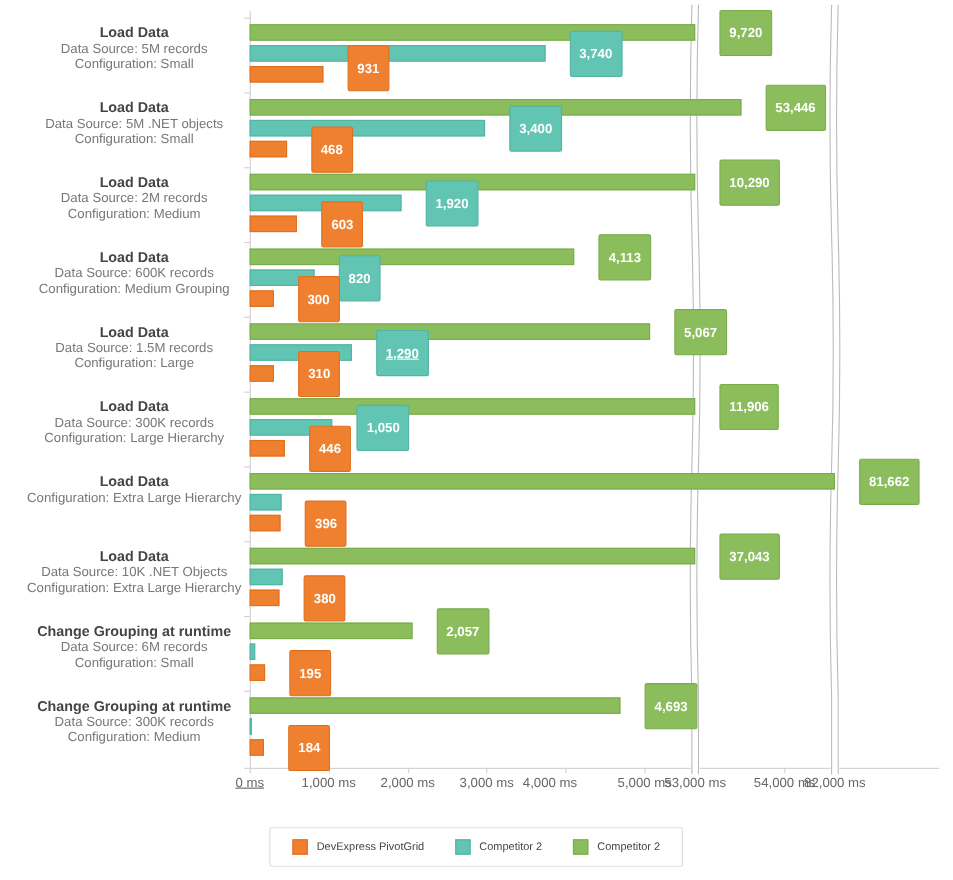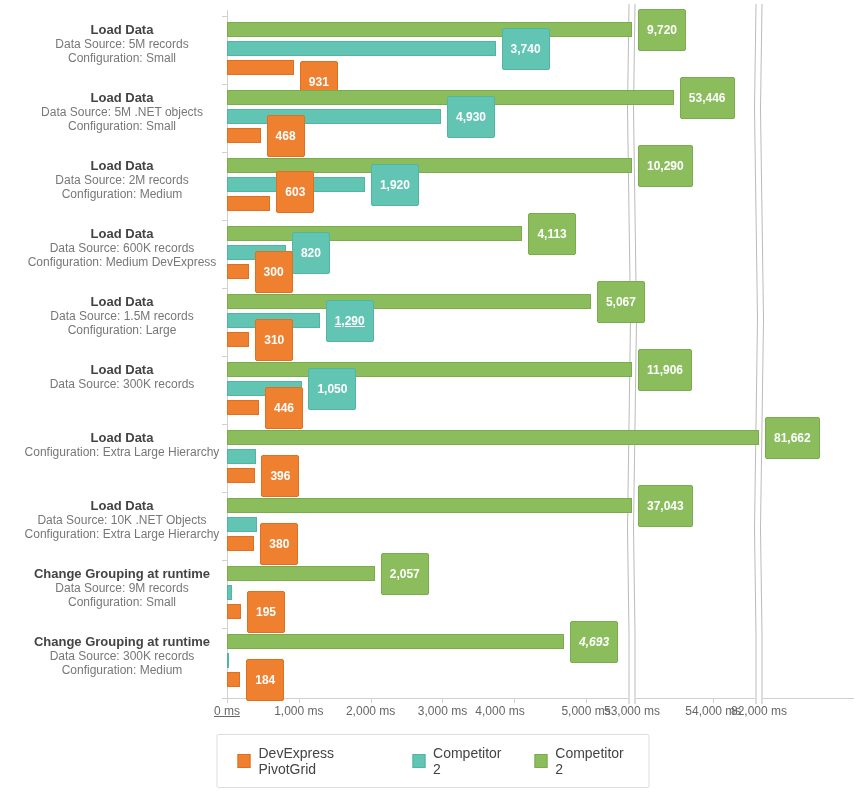--- a/index.html
+++ b/index.html
@@ -13,28 +13,28 @@
   .bars-region { position: absolute; left: 215px; top: 0; right: 0; height: 100%; }
   .axis-line { position: absolute; background: #d0d0d0; }
   .y-axis { left: 0; top: 0; bottom: 0; width: 1px; }
   .x-axis { left: 0; right: 0; bottom: 0; height: 1px; }
   .tick { position: absolute; bottom: -5px; width: 1px; height: 5px; background: #d0d0d0; }
   .tick-lbl { position: absolute; bottom: -24px; font-size: 12px; color: #666; transform: translateX(-50%); white-space: nowrap; }
   .bar { position: absolute; height: 15px; left: 0; }
   .bar.s0 { background: #8bbd5d; border: 1px solid #7aac4c; top: 4px; }
   .bar.s1 { background: #62c4b3; border: 1px solid #52b4a3; top: 23px; }
   .bar.s2 { background: #ef8030; border: 1px solid #de7020; top: 42px; }
-  .dlabel { position: absolute; font-size: 12px; font-weight: 600; color: #fff; padding: 13px 8px; border-radius: 2px; white-space: nowrap; transform: translateY(-50%); }
+  .dlabel { position: absolute; font-size: 12px; font-weight: 600; color: #fff; padding: 13px 8px; border-radius: 2px; white-space: nowrap; transform: translateY(-50%); margin-left: 16px; }
   .dlabel.s0 { background: #8bbd5d; border: 1px solid #7aac4c; }
   .dlabel.s1 { background: #62c4b3; border: 1px solid #52b4a3; }
   .dlabel.s2 { background: #ef8030; border: 1px solid #de7020; }
   .break-mark { position: absolute; top: -6px; bottom: -6px; width: 14px; pointer-events: none; }
   .break-mark svg { width: 100%; height: 100%; }
   .legend { position: absolute; left: 50%; transform: translateX(-50%); bottom: 12px; border: 1px solid #ddd; padding: 10px 20px; display: flex; gap: 28px; align-items: center; border-radius: 2px; background: #fff; }
-  .legend .it { display: flex; align-items: center; gap: 8px; font-size: 14px; color: #444; }
+  .legend .it { display: flex; align-items: center; gap: 8px; font-size: 10px; color: #444; }
   .legend .sw { width: 14px; height: 14px; }
   .sw.c0 { background: #ef8030; border: 1px solid #de7020; }
   .sw.c1 { background: #62c4b3; border: 1px solid #52b4a3; }
   .sw.c2 { background: #8bbd5d; border: 1px solid #7aac4c; }
   .group-tick { position: absolute; left: -5px; width: 5px; height: 1px; background: #d0d0d0; }
 </style>
 </head>
 <body>
 
 <div class="chart-container">
@@ -51,43 +51,44 @@
           <div class="sub">Configuration: Small</div>
         </div>
         <div class="y-group" style="top: 148px;">
           <div class="title">Load Data</div>
           <div class="sub">Data Source: 2M records</div>
           <div class="sub">Configuration: Medium</div>
         </div>
         <div class="y-group" style="top: 216px;">
           <div class="title">Load Data</div>
           <div class="sub">Data Source: 600K records</div>
-          <div class="sub">Configuration: Medium DevExpress</div>
+          <div class="sub">Configuration: Medium Grouping</div>
         </div>
         <div class="y-group" style="top: 284px;">
           <div class="title">Load Data</div>
           <div class="sub">Data Source: 1.5M records</div>
           <div class="sub">Configuration: Large</div>
         </div>
         <div class="y-group" style="top: 352px;">
           <div class="title">Load Data</div>
           <div class="sub">Data Source: 300K records</div>
+          <div class="sub">Configuration: Large Hierarchy</div>
         </div>
         <div class="y-group" style="top: 420px;">
           <div class="title">Load Data</div>
           <div class="sub">Configuration: Extra Large Hierarchy</div>
         </div>
         <div class="y-group" style="top: 488px;">
           <div class="title">Load Data</div>
           <div class="sub">Data Source: 10K .NET Objects</div>
           <div class="sub">Configuration: Extra Large Hierarchy</div>
         </div>
         <div class="y-group" style="top: 556px;">
           <div class="title">Change Grouping at runtime</div>
-          <div class="sub">Data Source: 9M records</div>
+          <div class="sub">Data Source: 6M records</div>
           <div class="sub">Configuration: Small</div>
         </div>
         <div class="y-group" style="top: 624px;">
           <div class="title">Change Grouping at runtime</div>
           <div class="sub">Data Source: 300K records</div>
           <div class="sub">Configuration: Medium</div>
         </div>
       </div>
     <div class="bars-region" id="bars">
       <div class="axis-line y-axis" style="height: 688px;"></div>
@@ -119,35 +120,35 @@
             <rect x="3" y="0" width="8" height="700" fill="#fff"></rect>
             <path d="M4 0 Q1 105 4 210 Q7 315 4 420 Q1 525 4 630 L4 700" stroke="#bbb" fill="none" stroke-width="1"></path>
             <path d="M10 0 Q7 105 10 210 Q13 315 10 420 Q7 525 10 630 L10 700" stroke="#bbb" fill="none" stroke-width="1"></path>
           </svg></div>
         <div class="group-tick" style="top: 6px;"></div>
         <div class="bar s0" style="top: 12px; width: 405px;"></div>
         <div class="dlabel s0" style="left: 411px; top: 20px;">9,720</div>
         <div class="bar s1" style="top: 31px; width: 268.6px;"></div>
         <div class="dlabel s1" style="left: 274.6px; top: 39px;">3,740</div>
         <div class="bar s2" style="top: 50px; width: 66.8627px;"></div>
-        <div class="dlabel s2" style="left: 72.8627px; top: 72px;">931</div>
+        <div class="dlabel s2" style="left: 72.8627px; top: 52px;">931</div>
         <div class="group-tick" style="top: 74px;"></div>
         <div class="bar s0" style="top: 80px; width: 446.815px;"></div>
         <div class="dlabel s0" style="left: 452.815px; top: 88px;">53,446</div>
         <div class="bar s1" style="top: 99px; width: 214.018px;"></div>
-        <div class="dlabel s1" style="left: 220.018px; top: 107px;">4,930</div>
+        <div class="dlabel s1" style="left: 220.018px; top: 107px;">3,400</div>
         <div class="bar s2" style="top: 118px; width: 33.6109px;"></div>
         <div class="dlabel s2" style="left: 39.6109px; top: 126px;">468</div>
         <div class="group-tick" style="top: 142px;"></div>
         <div class="bar s0" style="top: 148px; width: 405px;"></div>
         <div class="dlabel s0" style="left: 411px; top: 156px;">10,290</div>
         <div class="bar s1" style="top: 167px; width: 137.891px;"></div>
         <div class="dlabel s1" style="left: 143.891px; top: 175px;">1,920</div>
         <div class="bar s2" style="top: 186px; width: 43.3064px;"></div>
-        <div class="dlabel s2" style="left: 49.3064px; top: 182px;">603</div>
+        <div class="dlabel s2" style="left: 49.3064px; top: 194px;">603</div>
         <div class="group-tick" style="top: 210px;"></div>
         <div class="bar s0" style="top: 216px; width: 295.388px;"></div>
         <div class="dlabel s0" style="left: 301.388px; top: 224px;">4,113</div>
         <div class="bar s1" style="top: 235px; width: 58.8909px;"></div>
         <div class="dlabel s1" style="left: 64.8909px; top: 243px;">820</div>
         <div class="bar s2" style="top: 254px; width: 21.5455px;"></div>
         <div class="dlabel s2" style="left: 27.5455px; top: 262px;">300</div>
         <div class="group-tick" style="top: 278px;"></div>
         <div class="bar s0" style="top: 284px; width: 363.903px;"></div>
         <div class="dlabel s0" style="left: 369.903px; top: 292px;">5,067</div>
@@ -175,21 +176,21 @@
         <div class="bar s2" style="top: 526px; width: 27.2909px;"></div>
         <div class="dlabel s2" style="left: 33.2909px; top: 534px;">380</div>
         <div class="group-tick" style="top: 550px;"></div>
         <div class="bar s0" style="top: 556px; width: 147.73px;"></div>
         <div class="dlabel s0" style="left: 153.73px; top: 564px;">2,057</div>
         <div class="bar s1" style="top: 575px; width: 5.02727px;"></div>
         <div class="bar s2" style="top: 594px; width: 14.0045px;"></div>
         <div class="dlabel s2" style="left: 20.0045px; top: 602px;">195</div>
         <div class="group-tick" style="top: 618px;"></div>
         <div class="bar s0" style="top: 624px; width: 337.043px;"></div>
-        <div class="dlabel s0" style="left: 343.043px; top: 632px; font-style: italic;">4,693</div>
+        <div class="dlabel s0" style="left: 343.043px; top: 632px;">4,693</div>
         <div class="bar s1" style="top: 643px; width: 2px;"></div>
         <div class="bar s2" style="top: 662px; width: 13.2145px;"></div>
         <div class="dlabel s2" style="left: 19.2145px; top: 670px;">184</div>
         <div class="group-tick" style="top: 688px;"></div>
       </div>
   </div>
   <div class="legend">
     <div class="it">
       <span class="sw c0"></span>
       <span>DevExpress PivotGrid</span>

